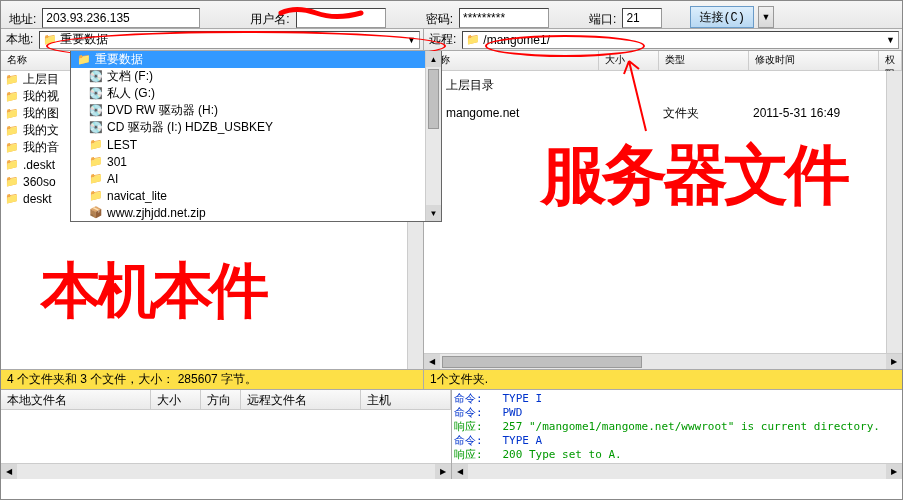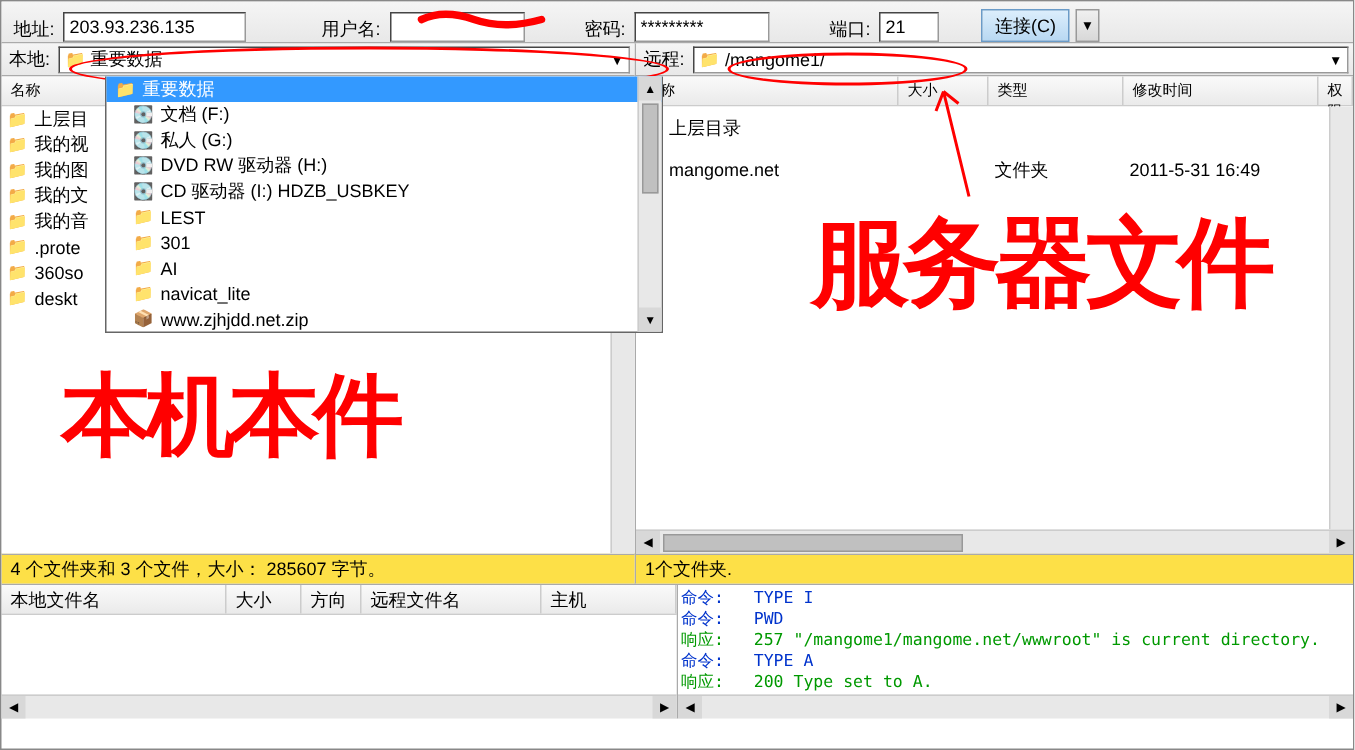--- a/index.html
+++ b/index.html
@@ -1,22 +1,22 @@
 <!DOCTYPE html>
 <html><head>
 <meta charset="utf-8">
 <style>
 html,body{margin:0;padding:0;font-family:"SimSun","宋体",sans-serif;font-size:12px;background:#fff;color:#000}
 *{box-sizing:border-box}
 .app{width:903px;height:500px;border:1px solid #888;position:relative;overflow:hidden}
 .topbar{height:28px;background:linear-gradient(#f5f5f5,#e8e8e8);border-bottom:1px solid #aaa;display:flex;align-items:flex-end;padding:0 6px;gap:4px}
 .lbl{padding:0 2px}
 .fld{height:20px;border:1px inset #999;background:#fff;padding:1px 3px;font-family:inherit;font-size:12px}
-.addr{width:122px}
-.btn{height:22px;background:linear-gradient(#dceefc,#b8d8f2);border:1px solid #6a9bc8;padding:0 8px;font-family:Liberation Sans, sans-serif;font-size:12px}
+.addr{width:158px}
+.btn{height:22px;background:linear-gradient(#dceefc,#b8d8f2);border:1px solid #6a9bc8;padding:0 8px;font-family:Liberation Mono, monospace;font-size:12px}
 .drop-arrow{width:16px;height:22px;background:linear-gradient(#f0f0f0,#d8d8d8);border:1px solid #999;display:flex;align-items:center;justify-content:center;font-size:9px}
 .panes{display:flex;height:360px}
 .pane{flex:1;display:flex;flex-direction:column;border-right:1px solid #aaa}
 .pane:last-child{border-right:none}
 .pathbar{height:22px;background:linear-gradient(#f5f5f5,#e8e8e8);border-bottom:1px solid #aaa;display:flex;align-items:center;padding:0 3px;gap:4px}
 .pathfld{flex:1;height:18px;border:1px inset #999;background:#fff;display:flex;align-items:center;padding:0 3px;gap:3px;position:relative}
 .listhdr{height:20px;background:linear-gradient(#fafafa,#eaeaea);border-bottom:1px solid #ccc;display:flex}
 .listhdr span{border-right:1px solid #ccc;padding:2px 6px;font-size:10px}
 .filelist{flex:1;background:#fff;position:relative;overflow:hidden}
 .row{display:flex;padding:1px 4px;align-items:center;gap:4px;height:17px}
@@ -105,21 +105,21 @@
           <div class="row">
             <span class="icn folder">📁</span>
             <span>我的文</span>
           </div>
           <div class="row">
             <span class="icn folder">📁</span>
             <span>我的音</span>
           </div>
           <div class="row">
             <span class="icn folder">📁</span>
-            <span>.prote</span>
+            <span>.deskt</span>
           </div>
           <div class="row">
             <span class="icn folder">📁</span>
             <span>360so</span>
           </div>
           <div class="row">
             <span class="icn folder">📁</span>
             <span>deskt</span>
           </div>
           <div class="vsb"></div>
@@ -255,16 +255,16 @@
 <div class="circle" style="left:484px;top:34px;width:160px;height:22px"></div>
 <svg class="scribble" style="left:275px;top:3px;width:90px;height:18px">
       <path d="M5,9 Q20,2 40,9 Q60,16 85,9" stroke="red" stroke-width="5" fill="none" stroke-linecap="round"></path>
     </svg>
 <svg class="arrow-red" style="left:300px;top:80px;width:30px;height:100px">
       <path d="M25,95 L8,8 M8,8 L3,20 M8,8 L18,15" stroke="red" stroke-width="2" fill="none"></path>
     </svg>
 <svg class="arrow-red" style="left:620px;top:55px;width:30px;height:80px">
       <path d="M25,75 L8,5 M8,5 L3,18 M8,5 L18,13" stroke="red" stroke-width="2" fill="none"></path>
     </svg>
-<div class="handtext" style="left:40px;top:236px;font-size:60px;letter-spacing:-4px">本机本件</div>
+<div class="handtext" style="left:40px;top:250px;font-size:60px;letter-spacing:-4px">本机本件</div>
 <div class="handtext" style="left:540px;top:130px;font-size:65px;letter-spacing:-4px">服务器文件</div>
 
 </div>
 
 </body></html>

